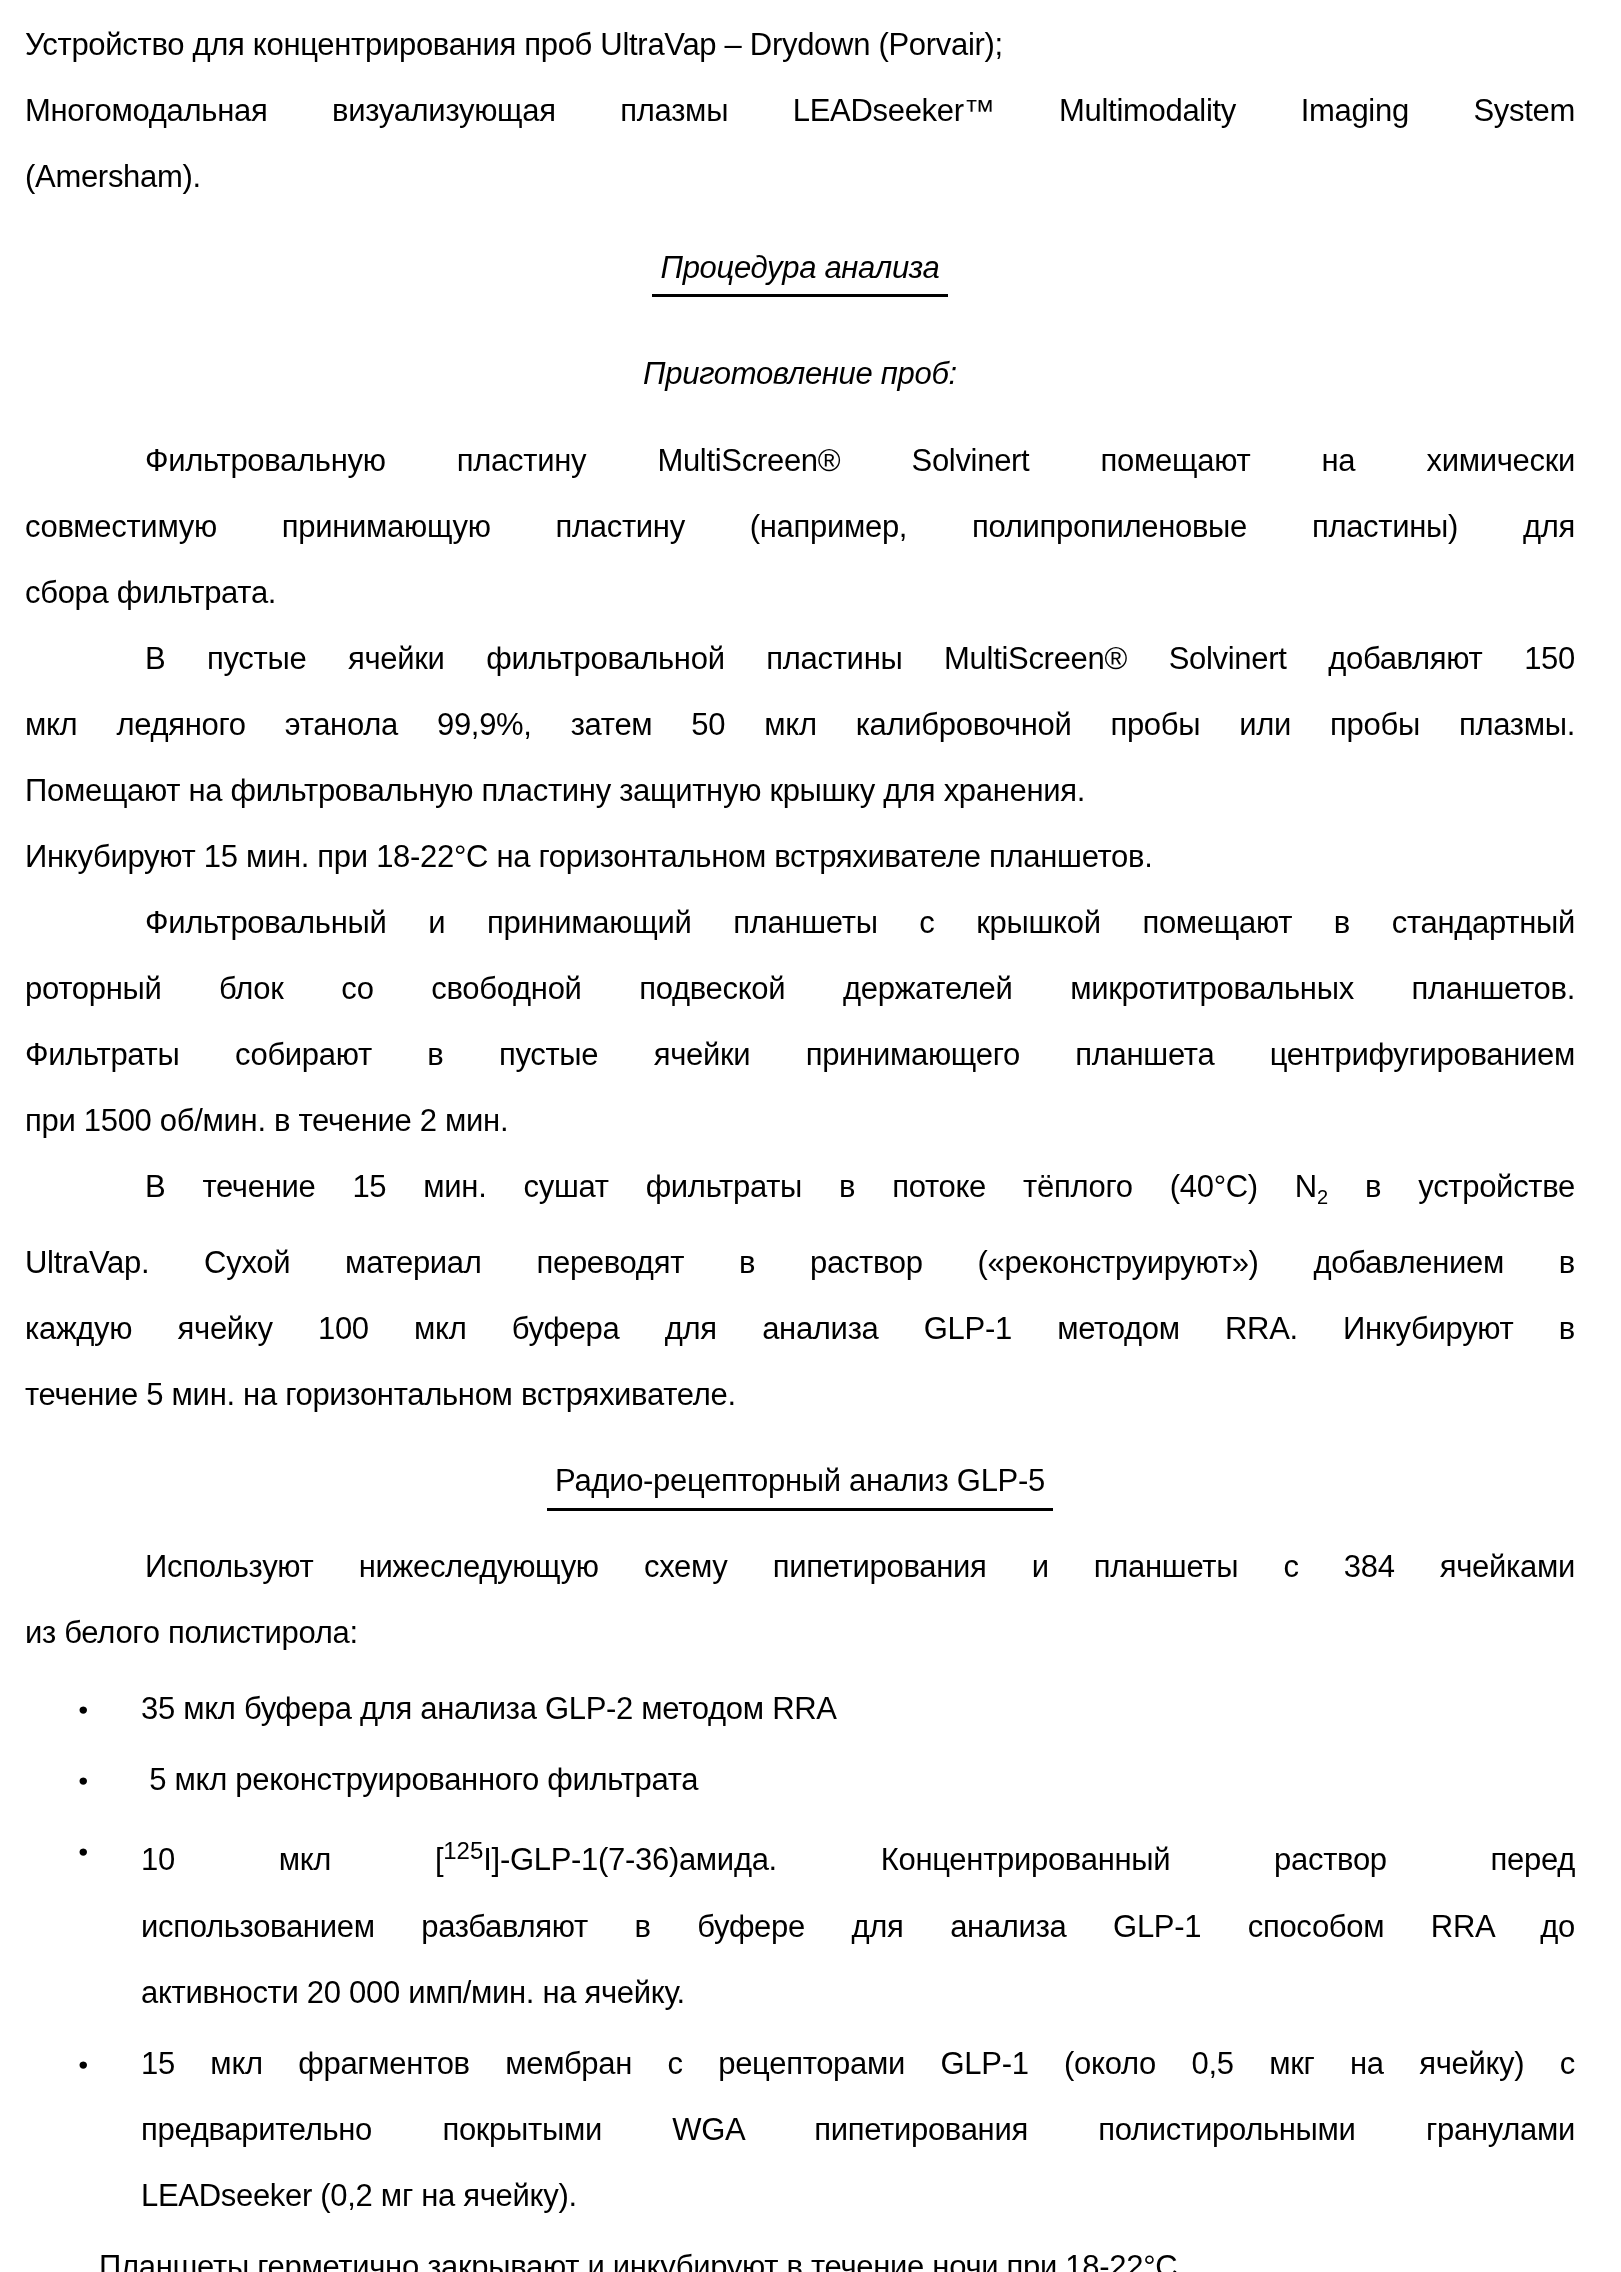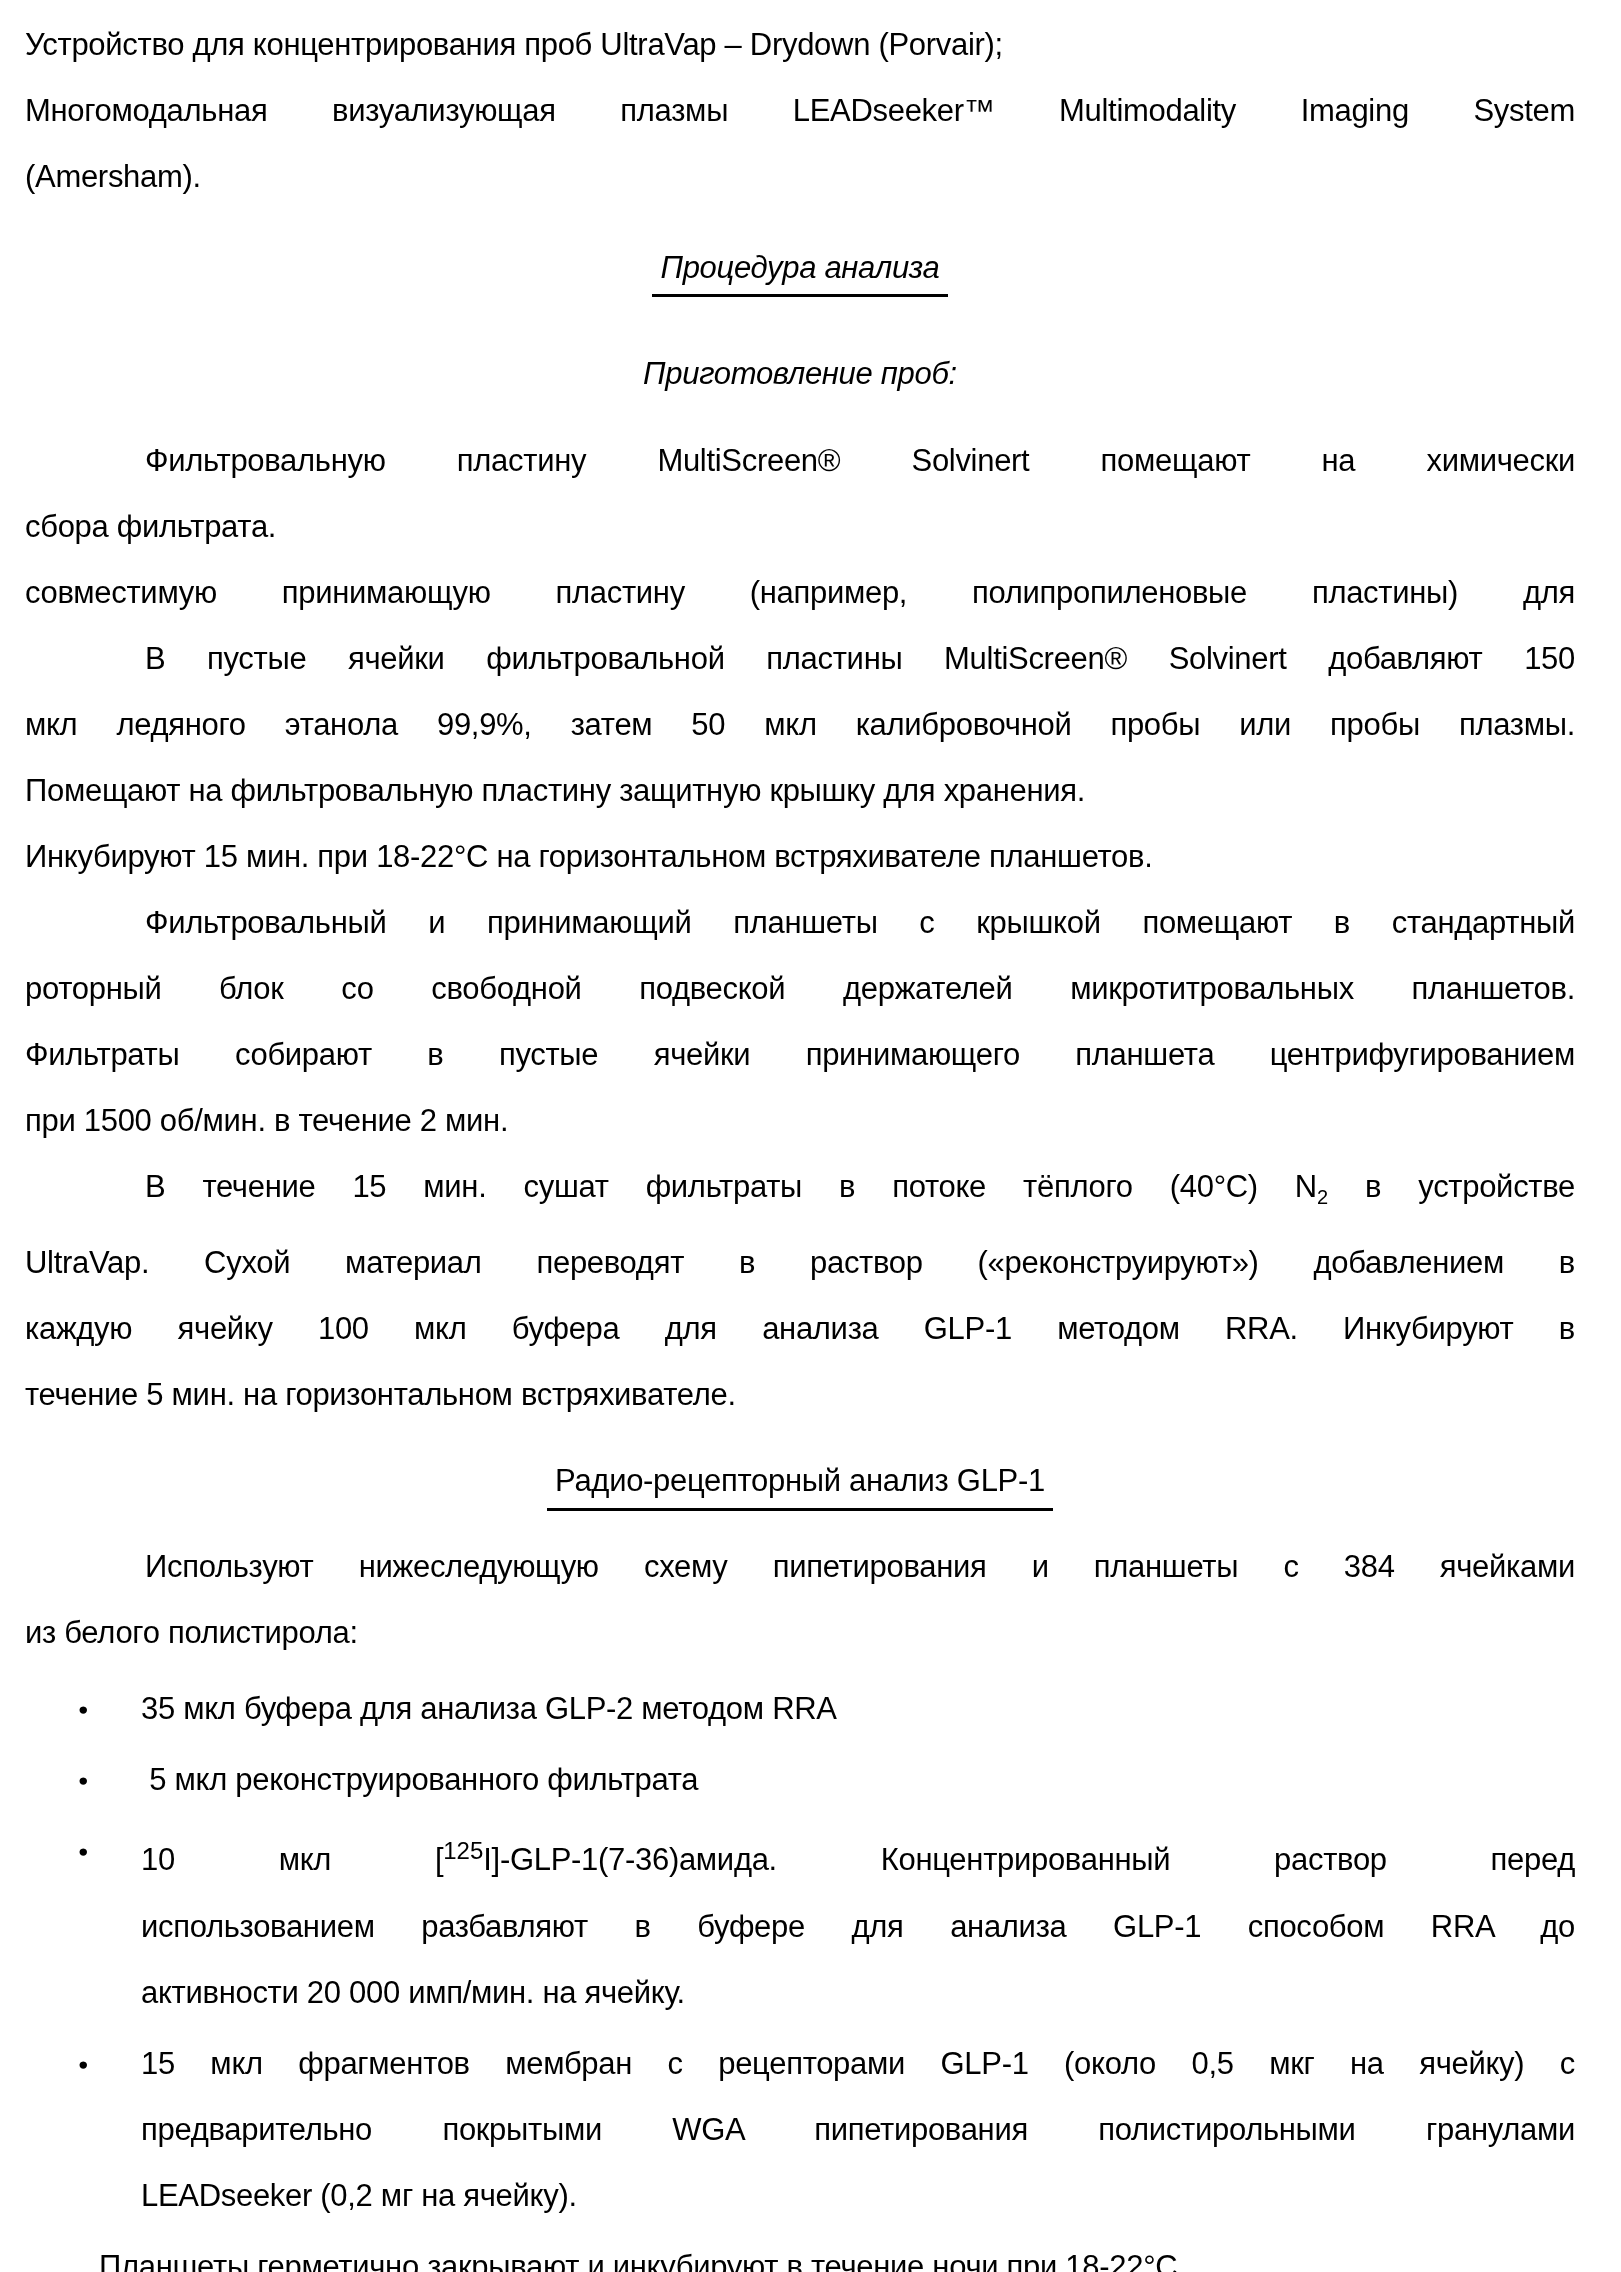--- a/index.html
+++ b/index.html
@@ -93,22 +93,22 @@
   <div class="tline">(Amersham).</div>
 
   <div class="heading h-top italic">
     <span class="hl">Процедура анализа</span>
   </div>
 
   <div class="heading h-prep italic">Приготовление проб:</div>
 
   <div class="p-first">
     <div class="tline fj ind">Фильтровальную пластину MultiScreen® Solvinert помещают на химически</div>
+    <div class="tline fj">совместимую принимающую пластину (например, полипропиленовые пластины) для</div>
     <div class="tline">сбора фильтрата.</div>
-    <div class="tline fj">совместимую принимающую пластину (например, полипропиленовые пластины) для</div>
   </div>
 
   <div>
     <div class="tline fj ind">В пустые ячейки фильтровальной пластины MultiScreen® Solvinert добавляют 150</div>
     <div class="tline fj">мкл ледяного этанола 99,9%, затем 50 мкл калибровочной пробы или пробы плазмы.</div>
     <div class="tline">Помещают на фильтровальную пластину защитную крышку для хранения.</div>
     <div class="tline">Инкубируют 15 мин. при 18-22°C на горизонтальном встряхивателе планшетов.</div>
   </div>
 
   <div>
@@ -119,21 +119,21 @@
   </div>
 
   <div>
     <div class="tline fj ind"><span>В течение 15 мин. сушат фильтраты в потоке тёплого (40°C) N</span><sub class="sb">2</sub><span> в устройстве</span></div>
     <div class="tline fj">UltraVap. Сухой материал переводят в раствор («реконструируют») добавлением в</div>
     <div class="tline fj">каждую ячейку 100 мкл буфера для анализа GLP-1 методом RRA. Инкубируют в</div>
     <div class="tline">течение 5 мин. на горизонтальном встряхивателе.</div>
   </div>
 
   <div class="heading h-rra">
-    <span class="hl">Радио-рецепторный анализ GLP-1</span>
+    <span class="hl">Радио-рецепторный анализ GLP-5</span>
   </div>
 
   <div class="p-after-h">
     <div class="tline fj ind">Используют нижеследующую схему пипетирования и планшеты с 384 ячейками</div>
     <div class="tline">из белого полистирола:</div>
   </div>
 
   <ul class="bullets">
     <li>
       <span class="dot">●</span>

